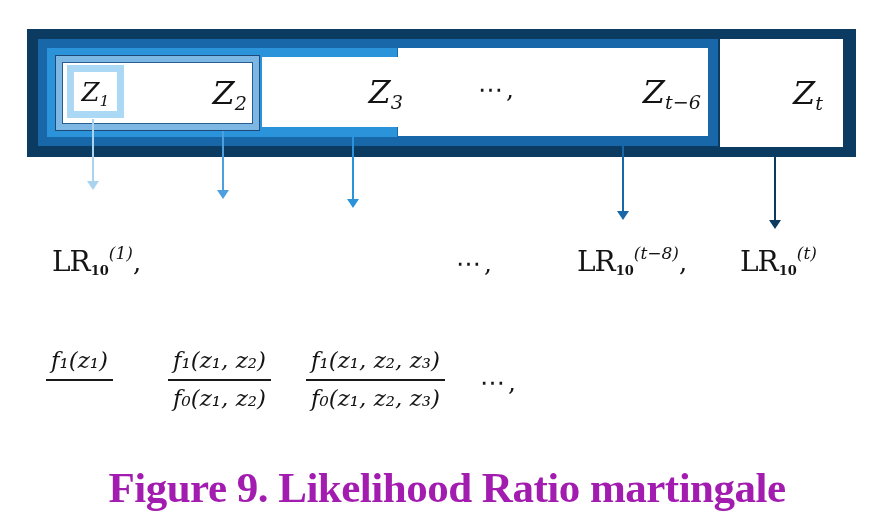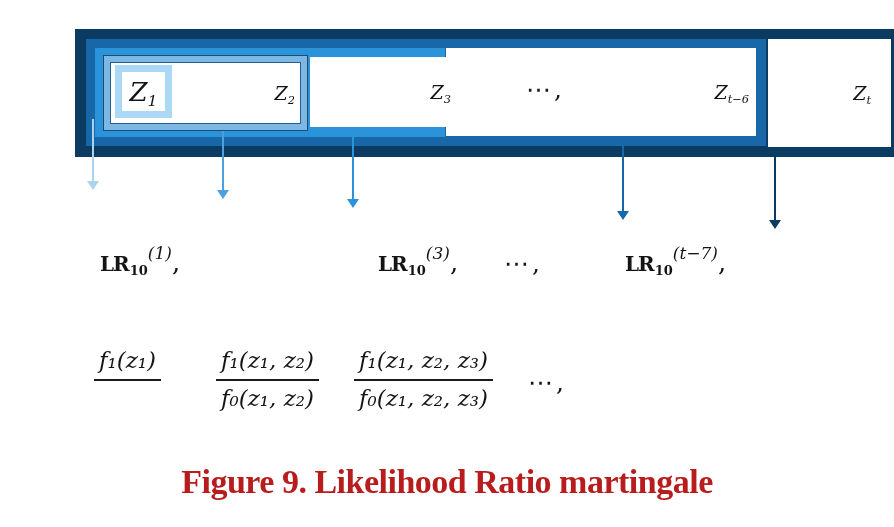--- a/index.html
+++ b/index.html
@@ -1,65 +1,65 @@
 <!DOCTYPE html>
 <html><head>
 <meta charset="utf-8">
 <style>
   html,body { margin:0; padding:0; background:#ffffff; }
   .stage {
     position:relative; width:894px; height:527px; background:#ffffff;
     font-family:"DejaVu Serif", serif; color:#141414; overflow:hidden;
   }
-  .abs { position:absolute; box-sizing:border-box;margin-left:48px; }
+  .abs { position:absolute; box-sizing:border-box; }
 
   
   .navy-box   { background:#0b3b61; }
   .mid-box    { background:#1767a9; }
   .bright-box { background:#2b93da; }
   .white-box  { background:#ffffff; display:flex; align-items:center; justify-content:flex-end; }
   .z12-box    { background:#7db7e4; border:1px solid #1d4a76; }
   .z12-inner  { position:absolute; left:6px; top:6px; right:6px; bottom:6px;
                 background:#ffffff; border:1px solid #2a5d8f; box-sizing:border-box;
                 display:flex; align-items:center; justify-content:flex-end; padding-right:5px; }
   .z1-box     { background:#abd8f4; padding:7px; display:flex; }
   .z1-inner   { background:#ffffff; flex:1; display:flex; align-items:center; justify-content:center; }
 
-  .zlabel { font-style:italic; font-size:19px; line-height:1; white-space:nowrap; }
+  .zlabel { font-style:italic; font-size:32px; line-height:1; white-space:nowrap; }
   .zlabel sub { font-size:0.60em; font-style:italic; line-height:0; vertical-align:-0.32em; }
 
   .box-ellipsis { position:absolute; left:80px; top:50%; transform:translateY(-60%);
                   font-size:25px; letter-spacing:3px; color:#141414; }
 
   
   .arrow { position:absolute; width:2px; }
   .arrow .shaft { position:absolute; left:0; top:0; width:2px; height:100%; background:currentColor; }
   .arrow .head  { position:absolute; left:-5px; bottom:-9px; width:0; height:0;
                   border-left:6px solid transparent; border-right:6px solid transparent;
                   border-top:9px solid currentColor; }
   .arrow-1 { color:#a9d3ee; } .arrow-2 { color:#4da0dd; } .arrow-3 { color:#2b93da; }
   .arrow-4 { color:#1767a9; } .arrow-5 { color:#0b3b61; }
 
   
   .lr { position:absolute; top:2px; white-space:nowrap; line-height:1; }
-  .lr-b    { font-weight:bold; font-size:20px; letter-spacing:-1px; }
+  .lr-b    { font-weight:normal; font-size:28px; letter-spacing:-1px; }
   .lr-sub  { font-weight:bold; font-size:13px; vertical-align:-4px; margin-left:1px; }
   .lr-sup  { font-size:17px; font-style:italic; vertical-align:12px; }
   .lr-comma{ font-size:26px; }
   .lr-ellipsis { position:absolute; font-size:25px; letter-spacing:3px; top:6px; }
 
   
   .frac { position:absolute; text-align:center; font-style:italic; font-size:23px; line-height:1.3; }
   .frac .num { padding:0 5px 3px 5px; border-bottom:2px solid #1a1a1a; white-space:nowrap;text-align:right; }
   .frac .den { padding:3px 5px 0 5px; white-space:nowrap; }
   .frac-ellipsis { position:absolute; font-size:25px; letter-spacing:3px; }
 
   .caption { position:absolute; left:0; top:463px; width:894px; text-align:center;
-             font-family:"Liberation Serif", serif; font-weight:bold; font-size:34px;
-             color:#b91c1c; letter-spacing:-0.5px; }
+             font-family:"Liberation Serif", serif; font-weight:bold; font-size:43px;
+             color:#a21caf; letter-spacing:-0.5px; }
 </style>
 </head>
 <body>
 
 <div class="stage">
 
   <div class="abs navy-box" style="left:27px; top:29px; width:829px; height:128px;"></div>
 
   <div class="abs white-box" style="left:720px; top:39px; width:123px; height:108px; padding-right:20px;">
     <span class="zlabel"><i>Z</i><sub>t</sub></span>
@@ -106,23 +106,23 @@
       <div class="shaft"></div>
       <div class="head"></div>
     </div>
   <div class="arrow arrow-5" style="left:774px; top:157px; height:63px;">
       <div class="shaft"></div>
       <div class="head"></div>
     </div>
 
   <div class="abs" style="left:0; top:243px; width:894px; height:46px;">
     <span class="lr" style="left:52px;"><span class="lr-b">LR</span><span class="lr-sub">10</span><span class="lr-sup">(1)</span><span class="lr-comma">,</span></span>
-    <span class="lr" style="left:330px;"><span class="lr-b">LR</span><span class="lr-sub">10</span><span class="lr-sup">(3)</span><span class="lr-comma">,</span></span>
     <span class="lr-ellipsis" style="left:456px;">⋯,</span>
-    <span class="lr" style="left:577px;"><span class="lr-b">LR</span><span class="lr-sub">10</span><span class="lr-sup">(t−7)</span><span class="lr-comma">,</span></span>
+    <span class="lr" style="left:577px;"><span class="lr-b">LR</span><span class="lr-sub">10</span><span class="lr-sup">(t−8)</span><span class="lr-comma">,</span></span>
+    <span class="lr" style="left:740px;"><span class="lr-b">LR</span><span class="lr-sub">10</span><span class="lr-sup">(t)</span><span class="lr-comma"></span></span>
   </div>
 
   <div class="abs" style="left:0; top:346px; width:894px; height:90px;">
     <div class="frac" style="left:46px;">
       <div class="num">f₁(z₁)</div>
     </div>
     <div class="frac" style="left:168px;">
       <div class="num">f₁(z₁, z₂)</div>
       <div class="den">f₀(z₁, z₂)</div>
     </div>

